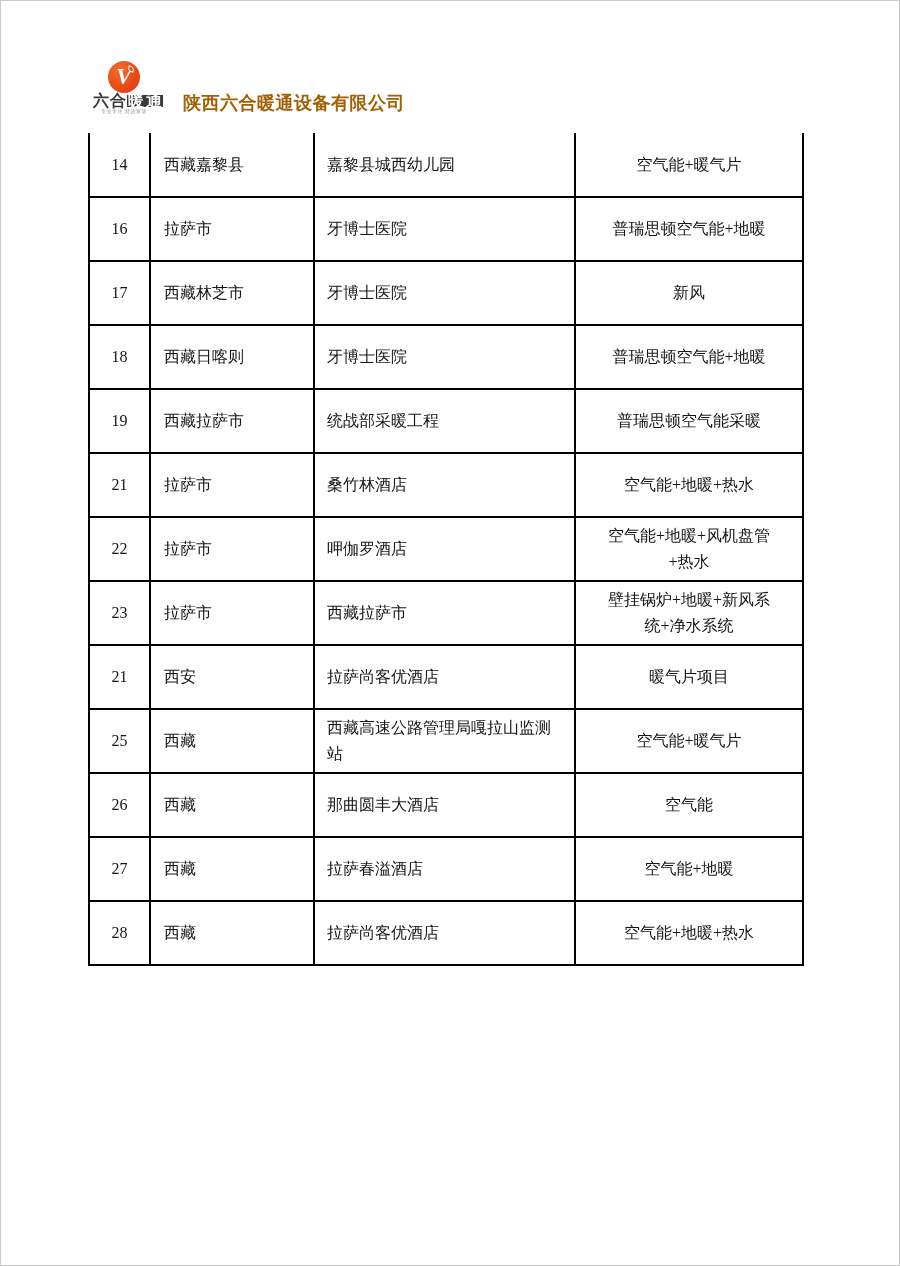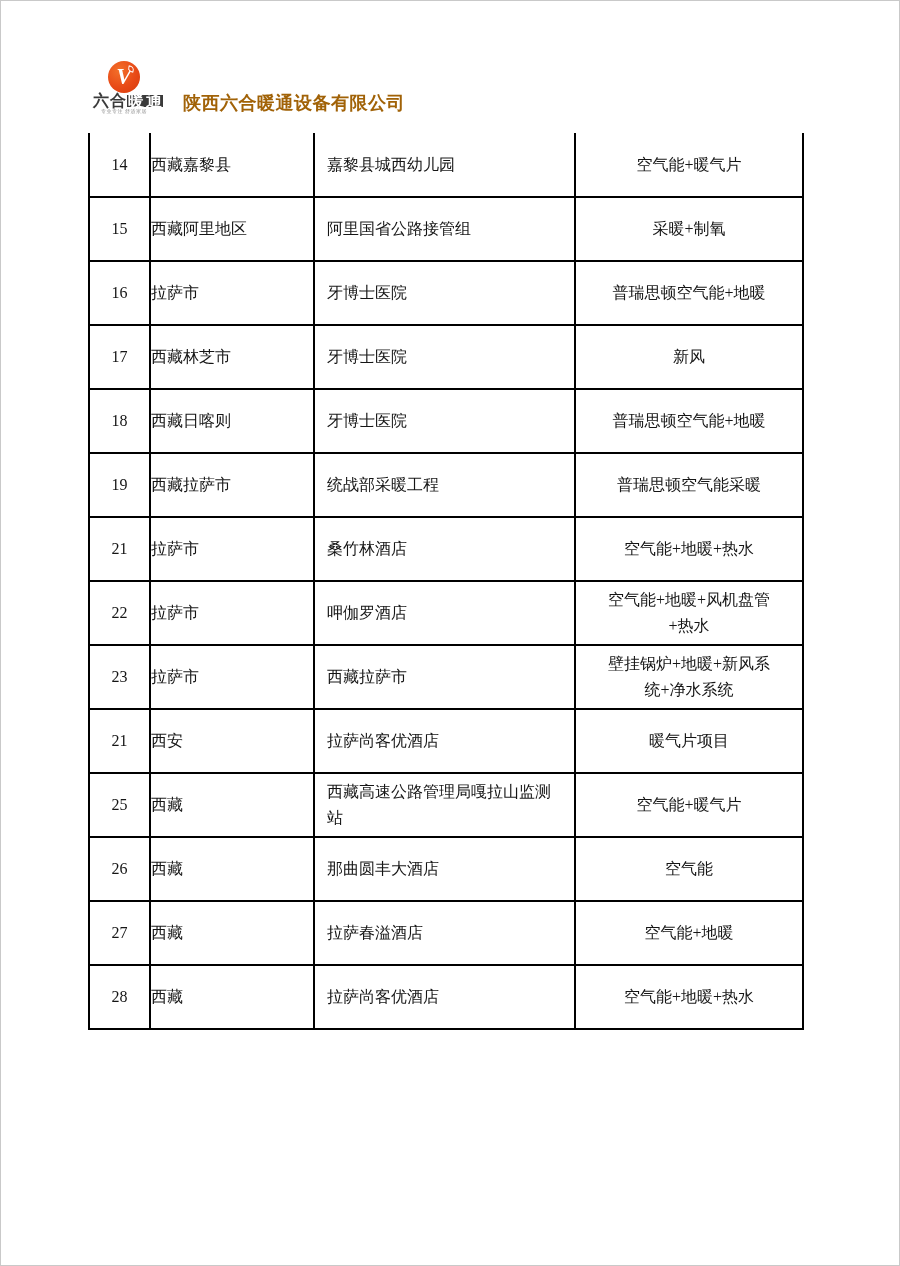--- a/index.html
+++ b/index.html
@@ -110,21 +110,21 @@
     line-height: 1.6;
     vertical-align: middle;
     color: #151515;
     overflow: hidden;
   }
   
   .proj-table { border-top: 0; }
   .proj-table tr:first-child td { border-top: 0; }
 
   .cell-no   { text-align: center; }
-  .cell-region  { text-align: left; padding-right: 6px; }
+  .cell-region  { text-align: left; padding-left: 13px; padding-right: 6px; }
   .cell-project { text-align: left; padding-left: 12px; padding-right: 16px; }
   .cell-products { text-align: center; padding: 0 24px; }
 </style>
 </head>
 <body>
 
 <div class="page">
 
   <div class="header">
 
@@ -149,26 +149,20 @@
       <col style="width:228px">
     </colgroup>
     <tbody>
     <tr>
       <td class="cell-no">14</td>
       <td class="cell-region">西藏嘉黎县</td>
       <td class="cell-project">嘉黎县城西幼儿园</td>
       <td class="cell-products">空气能+暖气片</td>
     </tr>
 
-    <tr>
-      <td class="cell-no">15</td>
-      <td class="cell-region">西藏阿里地区</td>
-      <td class="cell-project">阿里国省公路接管组</td>
-      <td class="cell-products">采暖+制氧</td>
-    </tr>
 
     <tr>
       <td class="cell-no">16</td>
       <td class="cell-region">拉萨市</td>
       <td class="cell-project">牙博士医院</td>
       <td class="cell-products">普瑞思顿空气能+地暖</td>
     </tr>
 
     <tr>
       <td class="cell-no">17</td>

